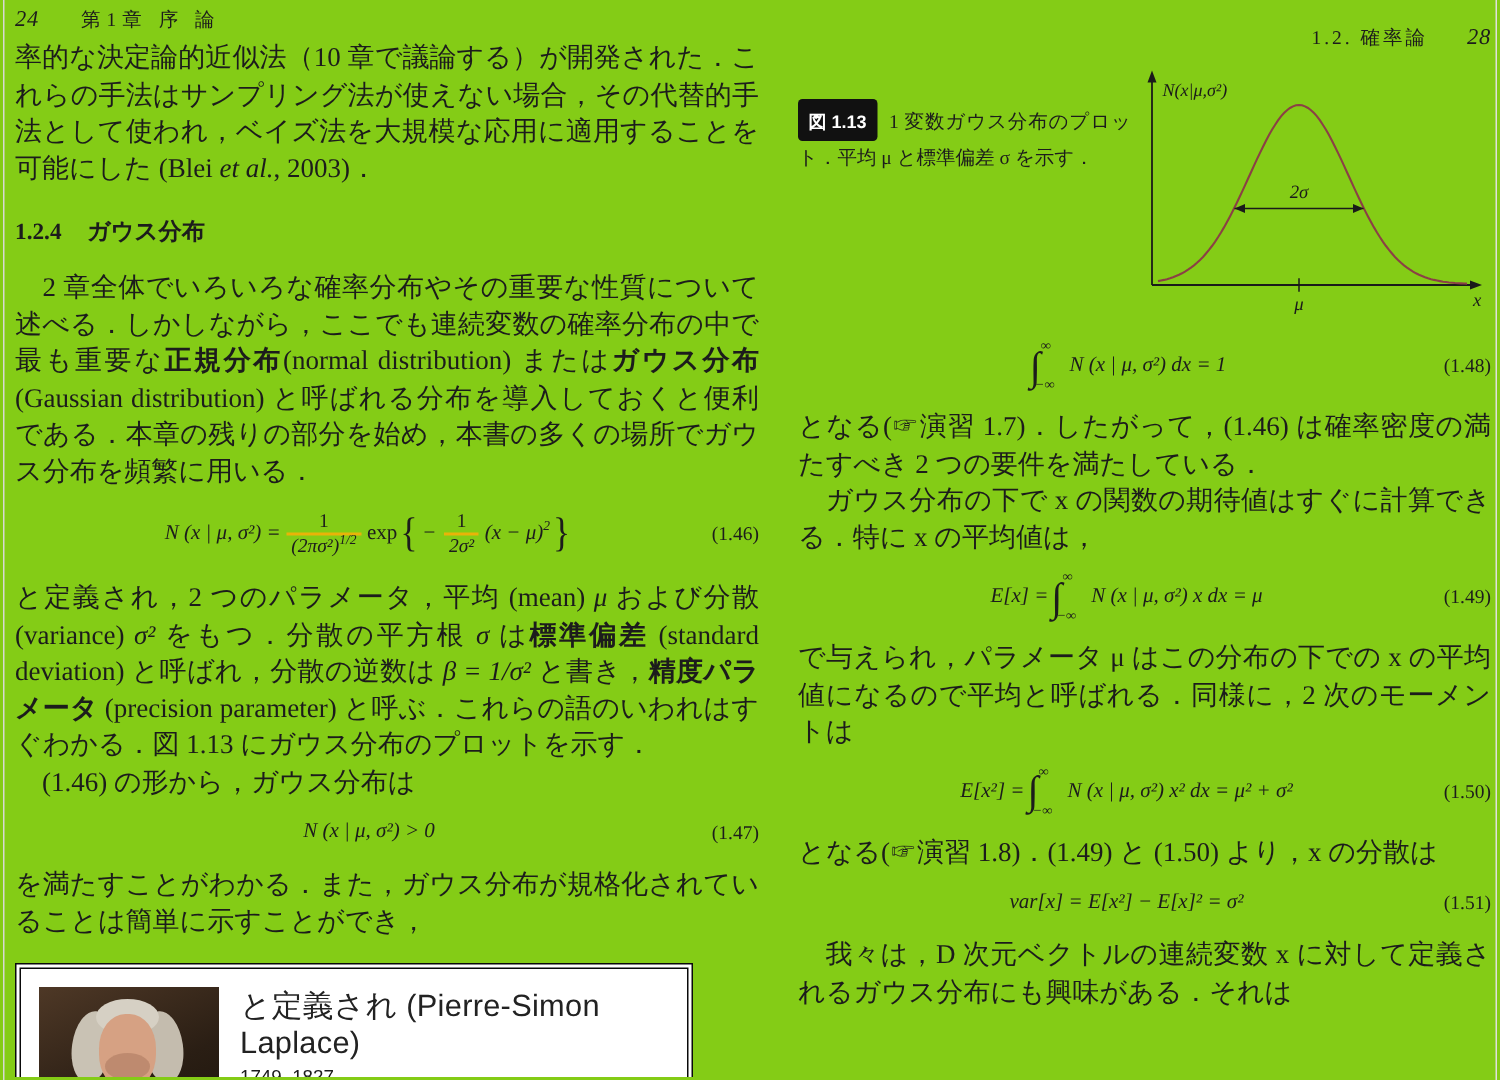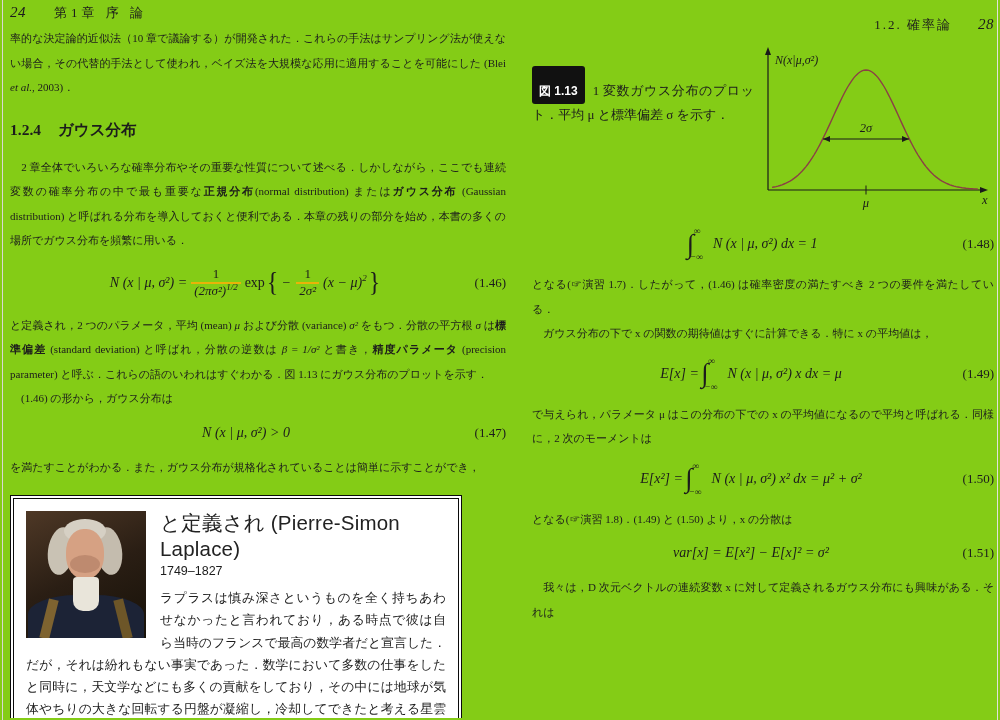--- a/index.html
+++ b/index.html
@@ -15,21 +15,21 @@
   .page-right { position:absolute; left:532px; top:16px; width:462px; height:714px; overflow:hidden; }
 
   
   .runhead { display:flex; align-items:baseline; font-size:13px; margin-bottom:4px; }
   .pageno { font-style:italic; font-size:15px; letter-spacing:.5px; }
   .runhead-title { margin-left:28px; letter-spacing:4px; }
   .runhead-right { justify-content:flex-end; }
   .runhead-right .runhead-title { margin:0 26px 0 0; letter-spacing:2px; }
 
   
-  p.body { font-size:11px; line-height:24.5px; text-align:justify; }
+  p.body { font-size:18px; line-height:24.5px; text-align:justify; }
   .rb { font-weight:bold; }
   .ri { font-style:italic; }
   .sup { font-size:9px; vertical-align:super; line-height:0; }
 
   .section-head { font-size:15.5px; font-weight:bold; margin:20px 0 14px 0; }
   .section-head .sec-no { margin-right:17px; }
 
   
   .eq { position:relative; display:flex; align-items:center; justify-content:center;
         margin:7px 24px 7px 0; min-height:30px; font-size:14px; }
@@ -46,21 +46,21 @@
   .intsym { font-size:27px; font-style:normal; line-height:1; }
   .lims { display:inline-flex; flex-direction:column; justify-content:space-between;
           height:36px; font-size:9.5px; font-style:italic; margin:0 4px 0 0; }
   .lims .lo { transform:translateX(-4px); }
   .minus { margin:0 2px; }
 
   
   .figure-row { display:flex; margin-top:10px; }
   .fig-caption { width:222px; font-size:13px; line-height:21px; margin-top:22px; text-align:justify; }
   .fig-label { display:inline-block; background:#111; color:#fff; font-family:"Liberation Sans", sans-serif;
-               font-weight:bold; font-size:12px; padding:15px 7px 2px; border-radius:3px; margin-right:8px; }
+               font-weight:bold; font-size:12px; padding:5px 7px 2px; border-radius:3px; margin-right:8px; }
   .fig-plot { width:240px; }
 
   
   .bio-box { width:452px; border:4px double #0a0a0a; margin-top:16px; padding:10px 12px 8px; background:#fff; }
   .bio-title { font-family:"Liberation Sans", sans-serif; font-size:20.5px; color:#222; letter-spacing:.2px; }
   .bio-years { font-family:"Liberation Sans", sans-serif; font-size:12.5px; margin:3px 0 9px; }
   .bio-text  { font-size:12.8px; line-height:22.3px; text-align:justify; }
 
   .portrait { position:relative; float:left; width:120px; height:127px; margin:2px 14px 4px 0;
               background:linear-gradient(155deg,#4e3826 0%, #2a1e14 50%, #171108 100%); overflow:hidden; }

